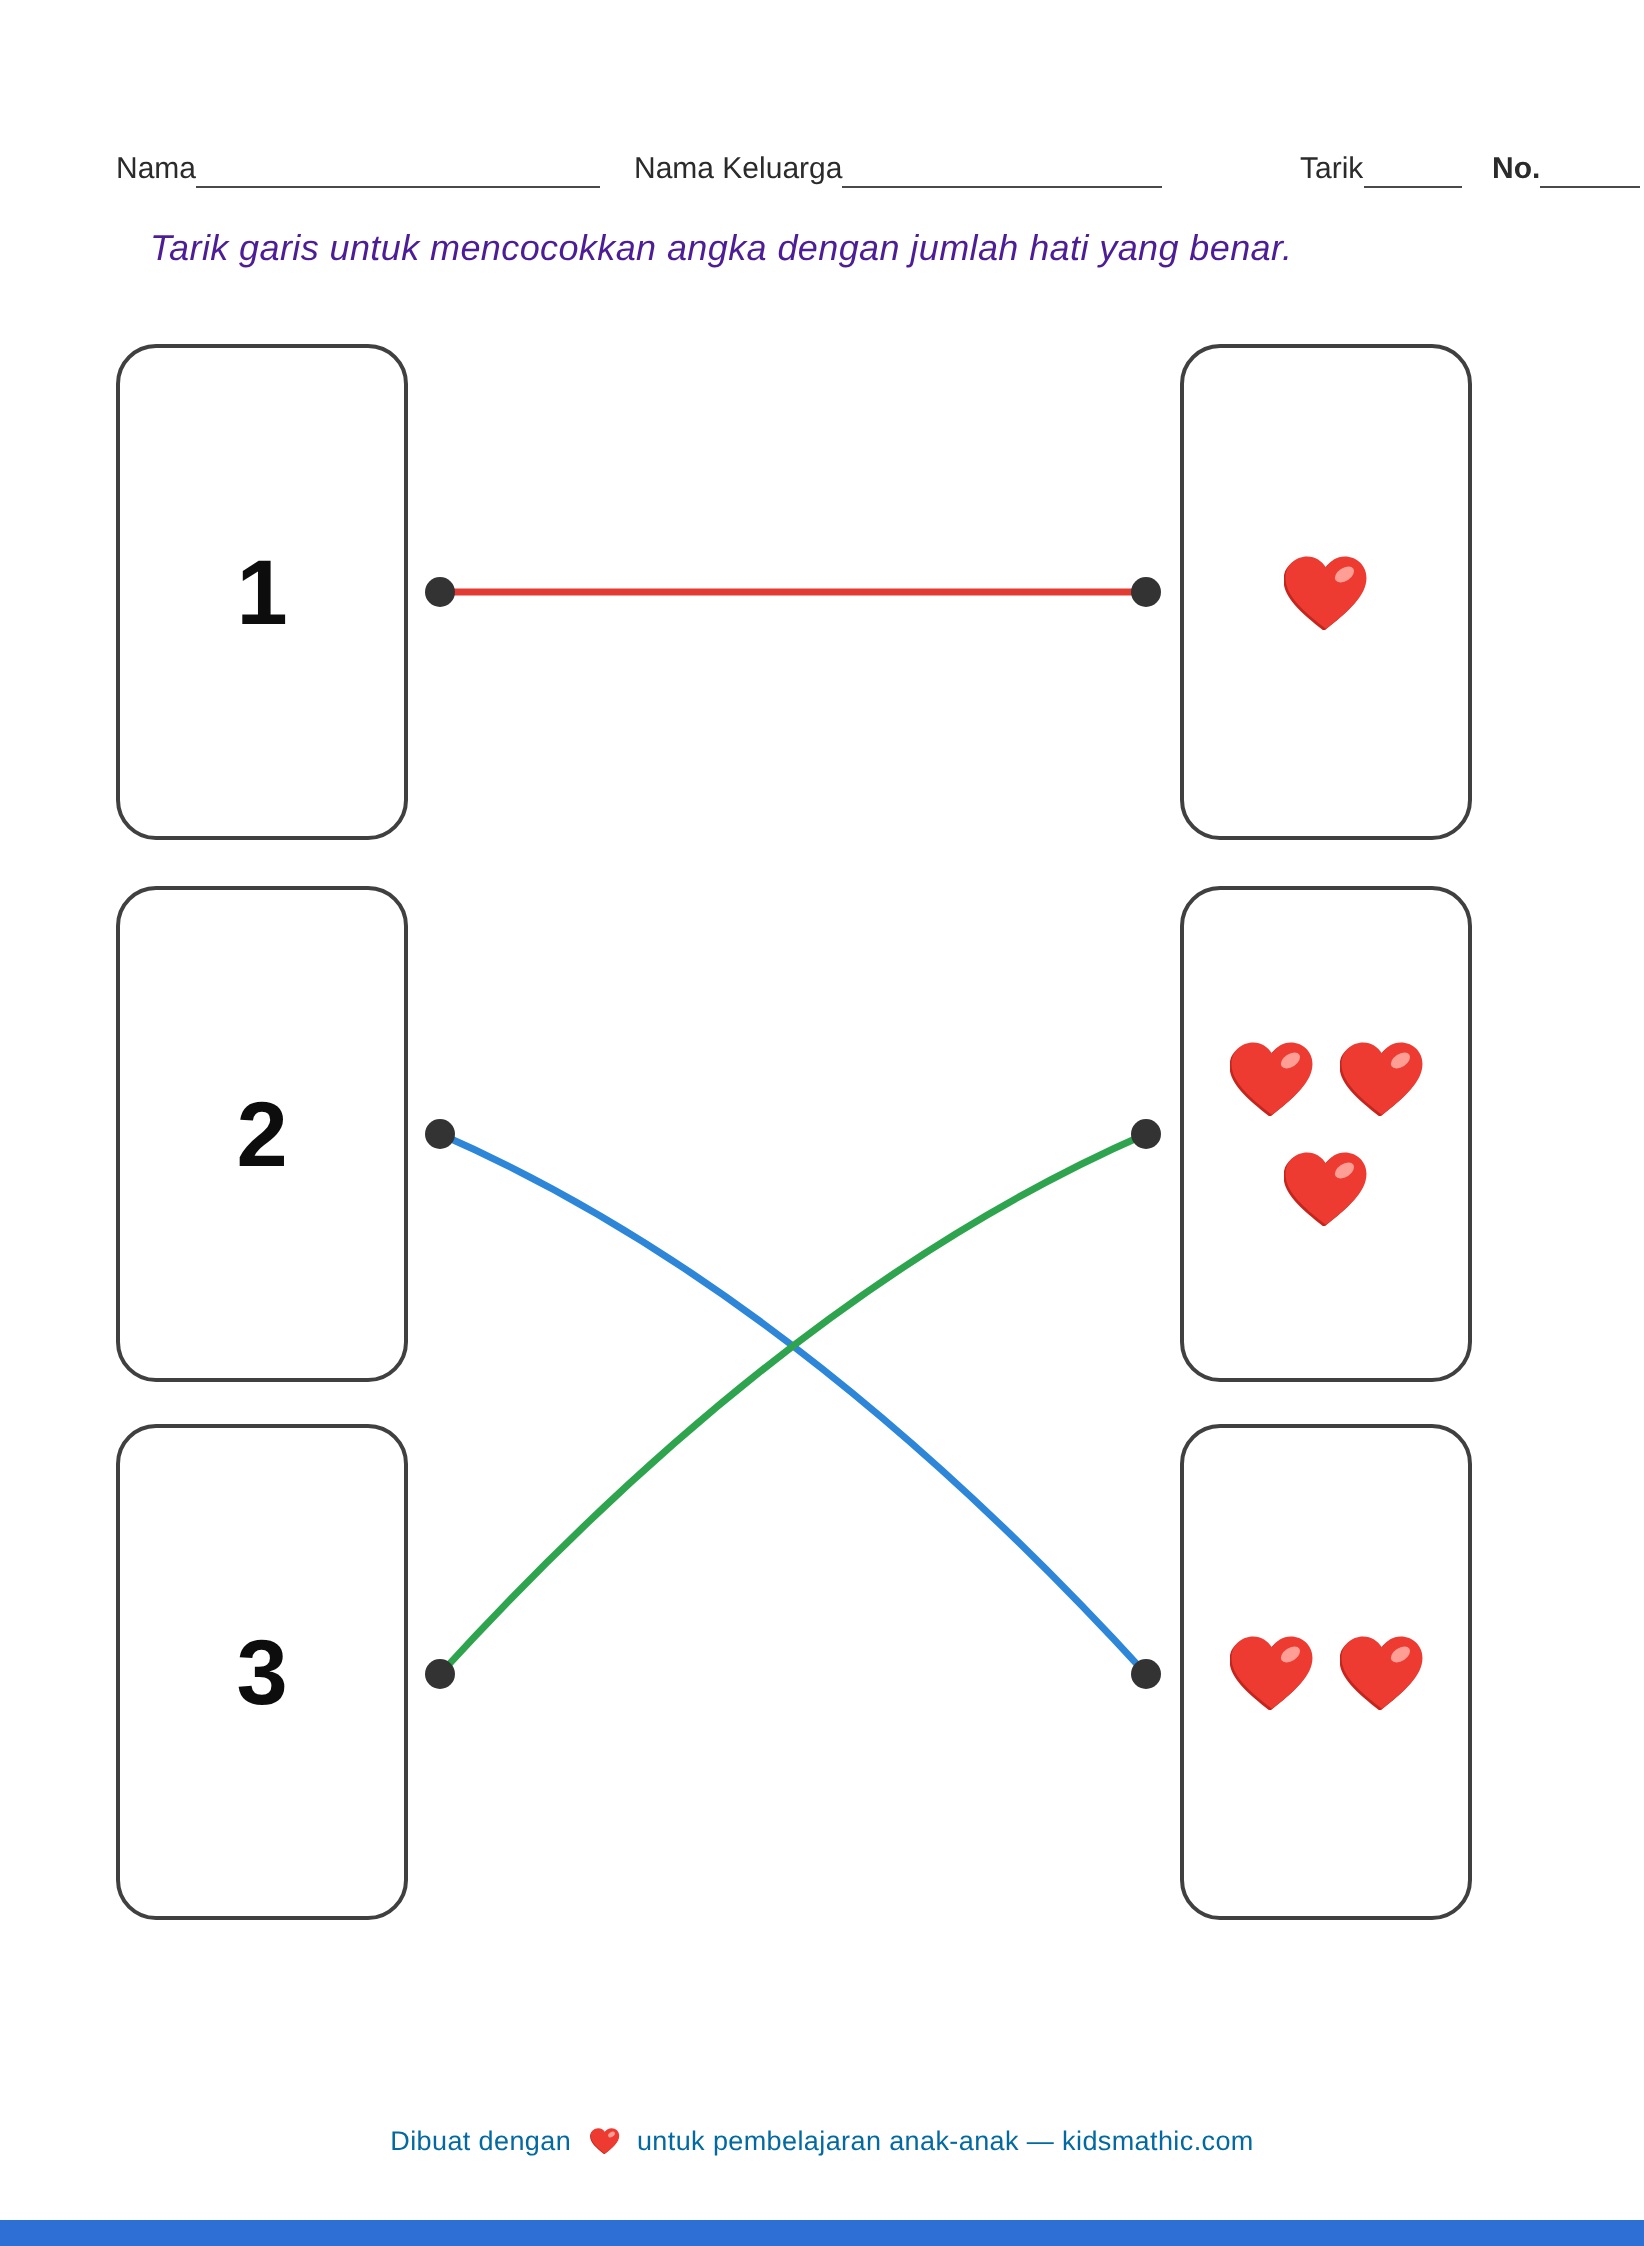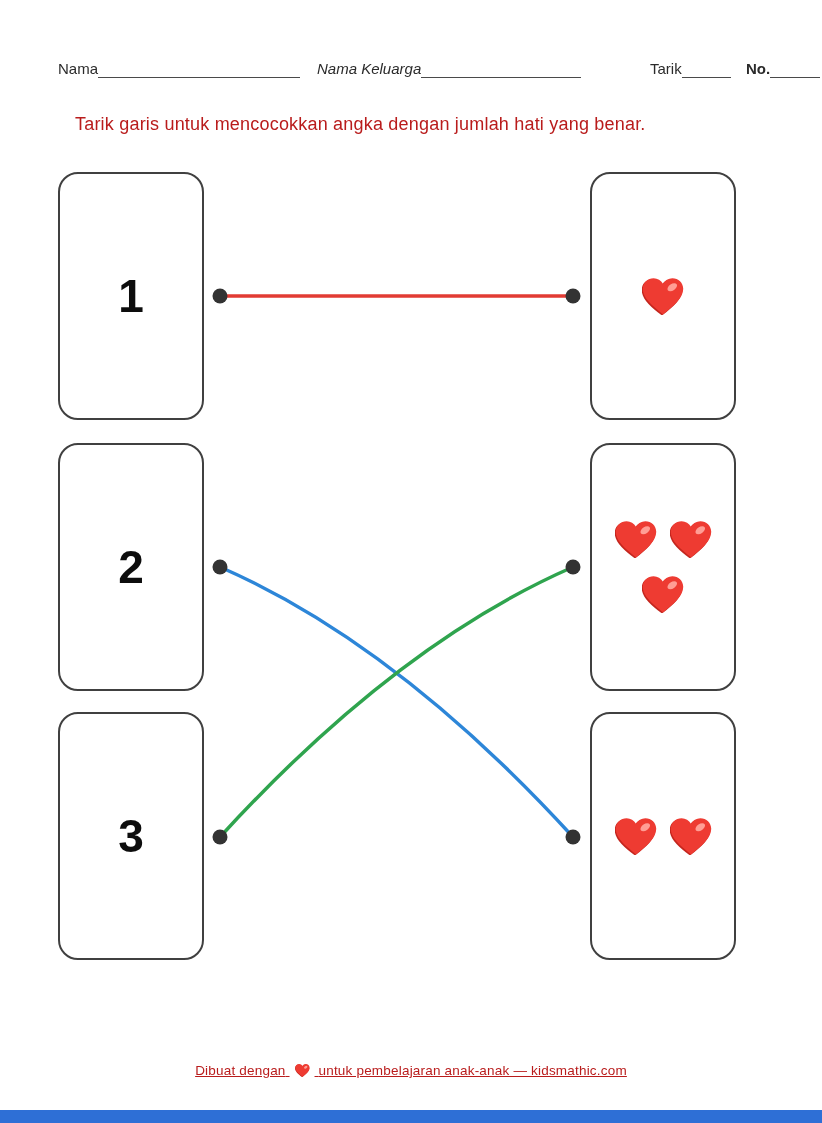--- a/index.html
+++ b/index.html
@@ -5,36 +5,36 @@
   html,body{margin:0;padding:0;background:#ffffff;}
   .page{
     position:relative;
     width:822px;height:1123px;
     background:#ffffff;
     font-family:"Liberation Sans", sans-serif;
     overflow:hidden;
   }
 
   
-  .field{position:absolute;top:60px;display:flex;align-items:flex-end;}
+  .field{position:absolute;top:76px;display:flex;align-items:flex-end;}
   .field .label{font-size:15px;color:#2b2b2b;line-height:18px;white-space:nowrap;}
   .field .line{display:inline-block;height:16px;border-bottom:1.5px solid #4a4a4a;}
   #field-nama{left:58px;}
   #field-nama .line{width:202px;}
-  #field-keluarga{left:317px;font-style:italic;}
+  #field-keluarga{left:317px;}
   #field-keluarga .line{width:160px;}
   #field-kelas{left:650px;}
   #field-kelas .line{width:49px;}
   #field-no{left:746px;font-weight:bold;}
   #field-no .line{width:50px;}
 
   
   .instruction{
     position:absolute;left:75px;top:114px;
-    font-size:18px;color:#b91c1c;letter-spacing:.2px;
+    font-size:18px;color:#4c1d95;letter-spacing:.2px;font-style:italic;
   }
 
   
   .card{
     position:absolute;
     width:146px;height:248px;
     border:2px solid #404040;
     border-radius:20px;
     background:#ffffff;
     box-sizing:border-box;
@@ -50,21 +50,21 @@
   .hearts{display:flex;flex-direction:column;align-items:center;row-gap:18px;}
   .heart-row{display:flex;column-gap:13px;}
 
   
   #lines-svg{position:absolute;left:0;top:0;pointer-events:none;}
 
   
   .footer{
     position:absolute;left:0;top:1063px;width:100%;
     text-align:center;
-    font-size:13.5px;color:#b91c1c;letter-spacing:.2px;text-decoration:underline;
+    font-size:13.5px;color:#0369a1;letter-spacing:.2px;
   }
   .footer .heart-glyph{display:inline-block;vertical-align:-2px;margin:0 5px;}
 
   
   .bottom-bar{position:absolute;left:0;bottom:0;width:100%;height:13px;}
 </style>
 </head>
 <body>
 
 <div class="page">

